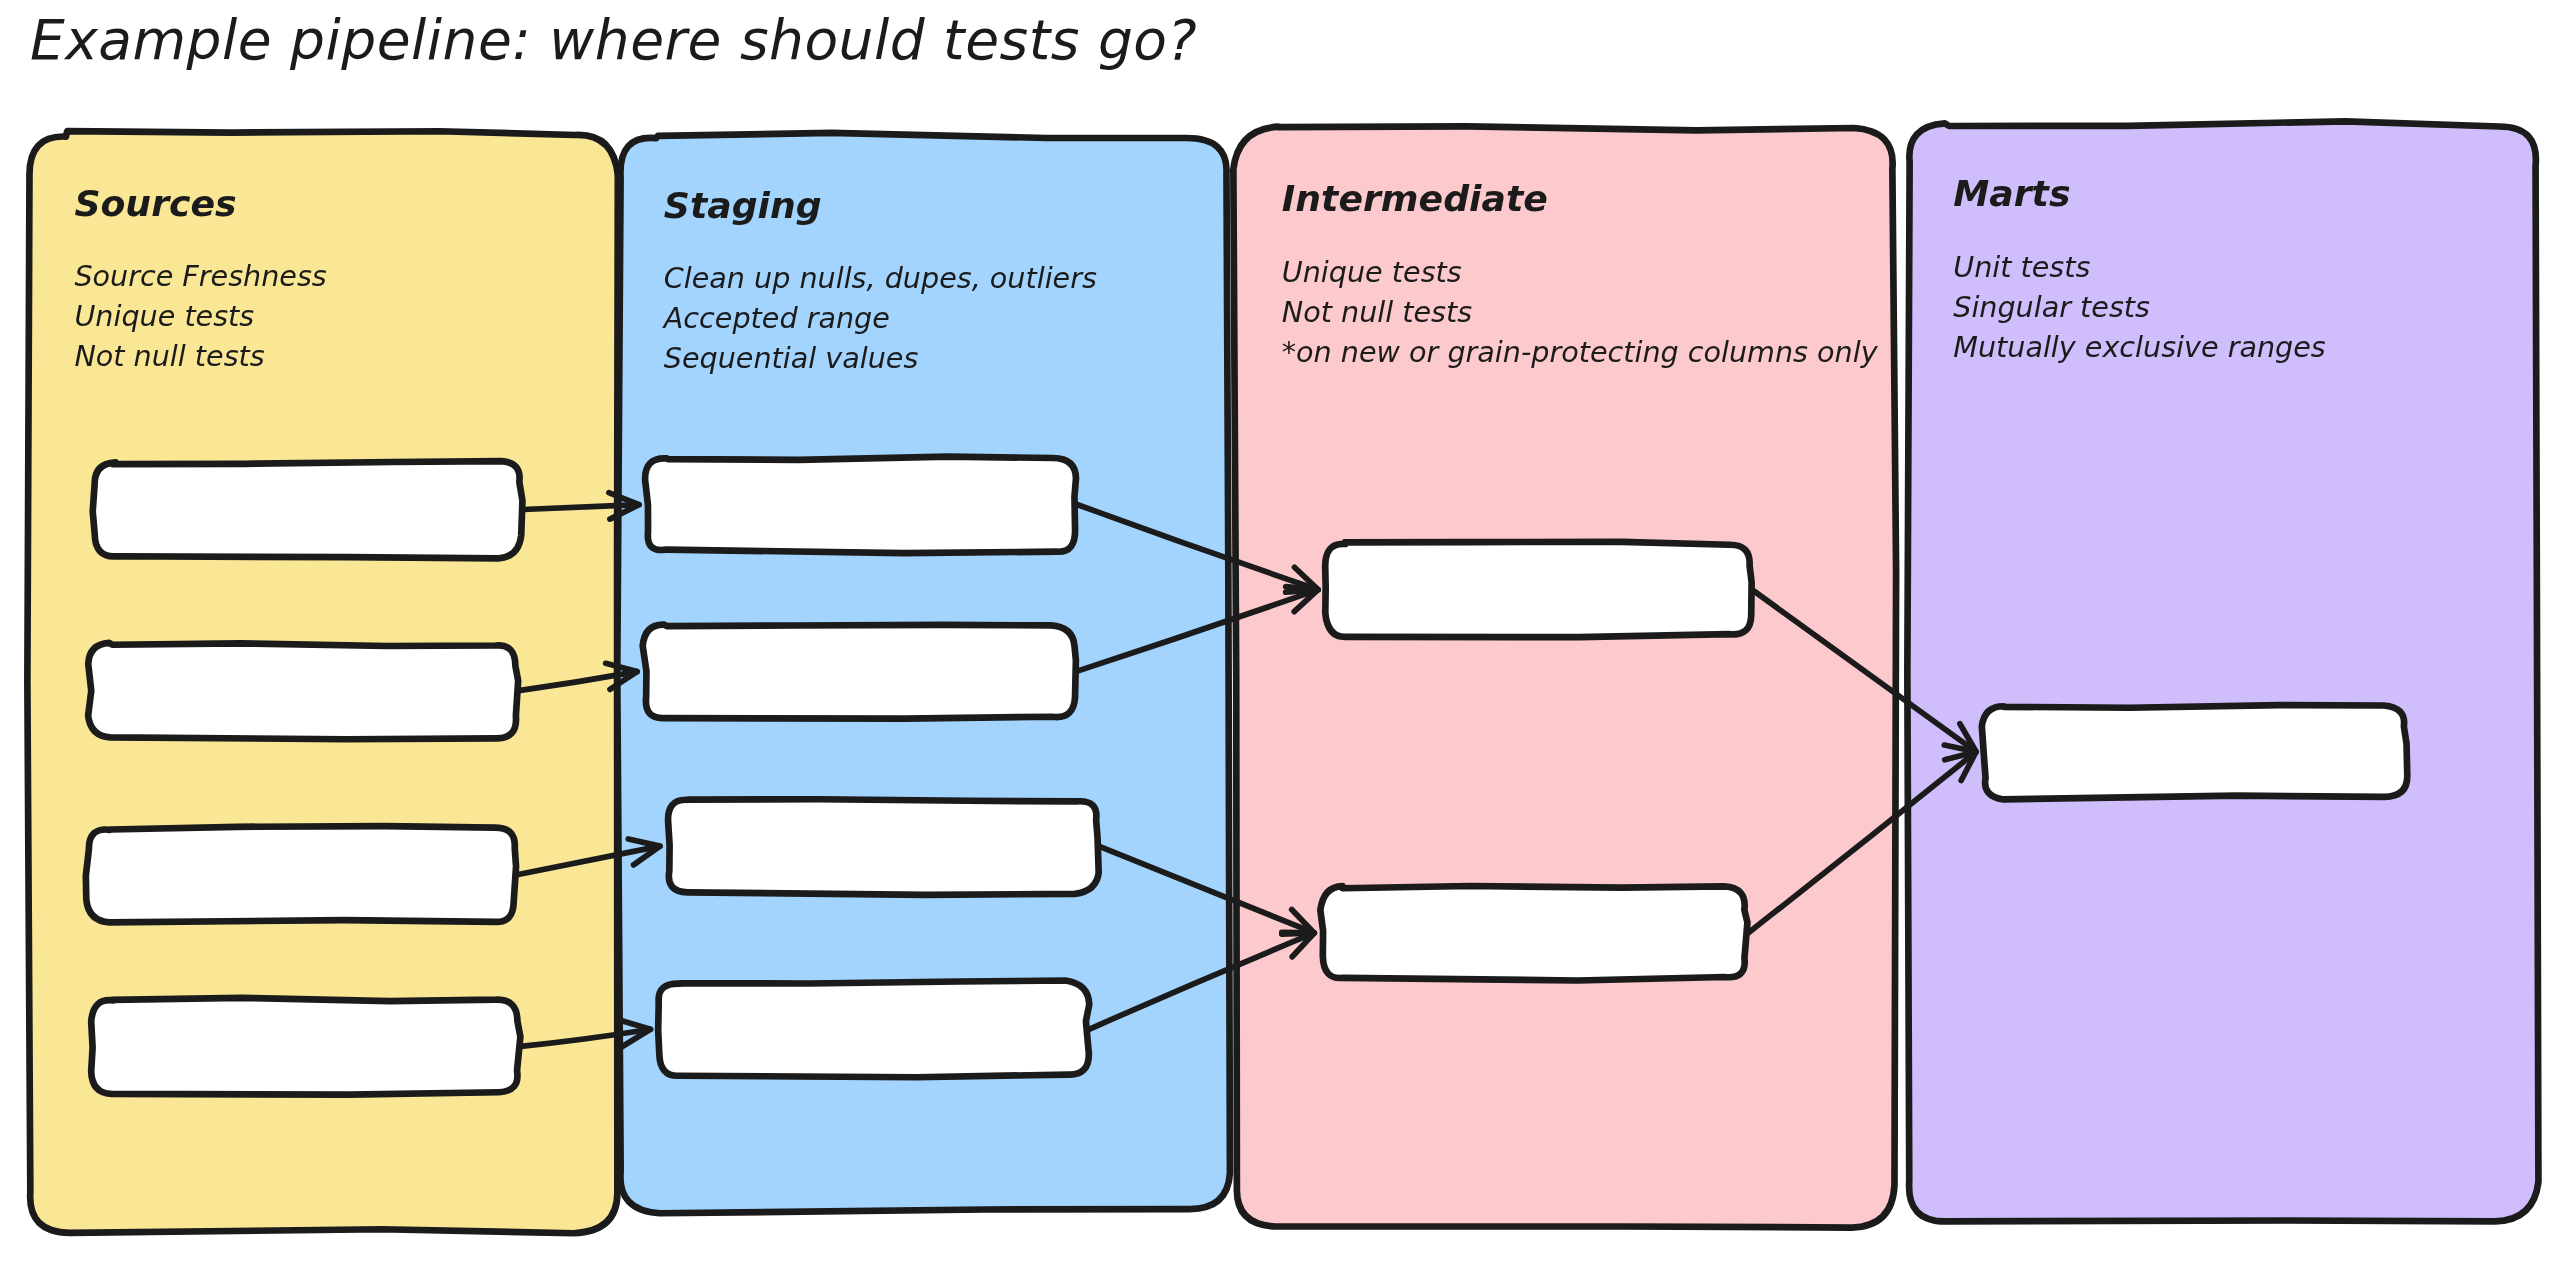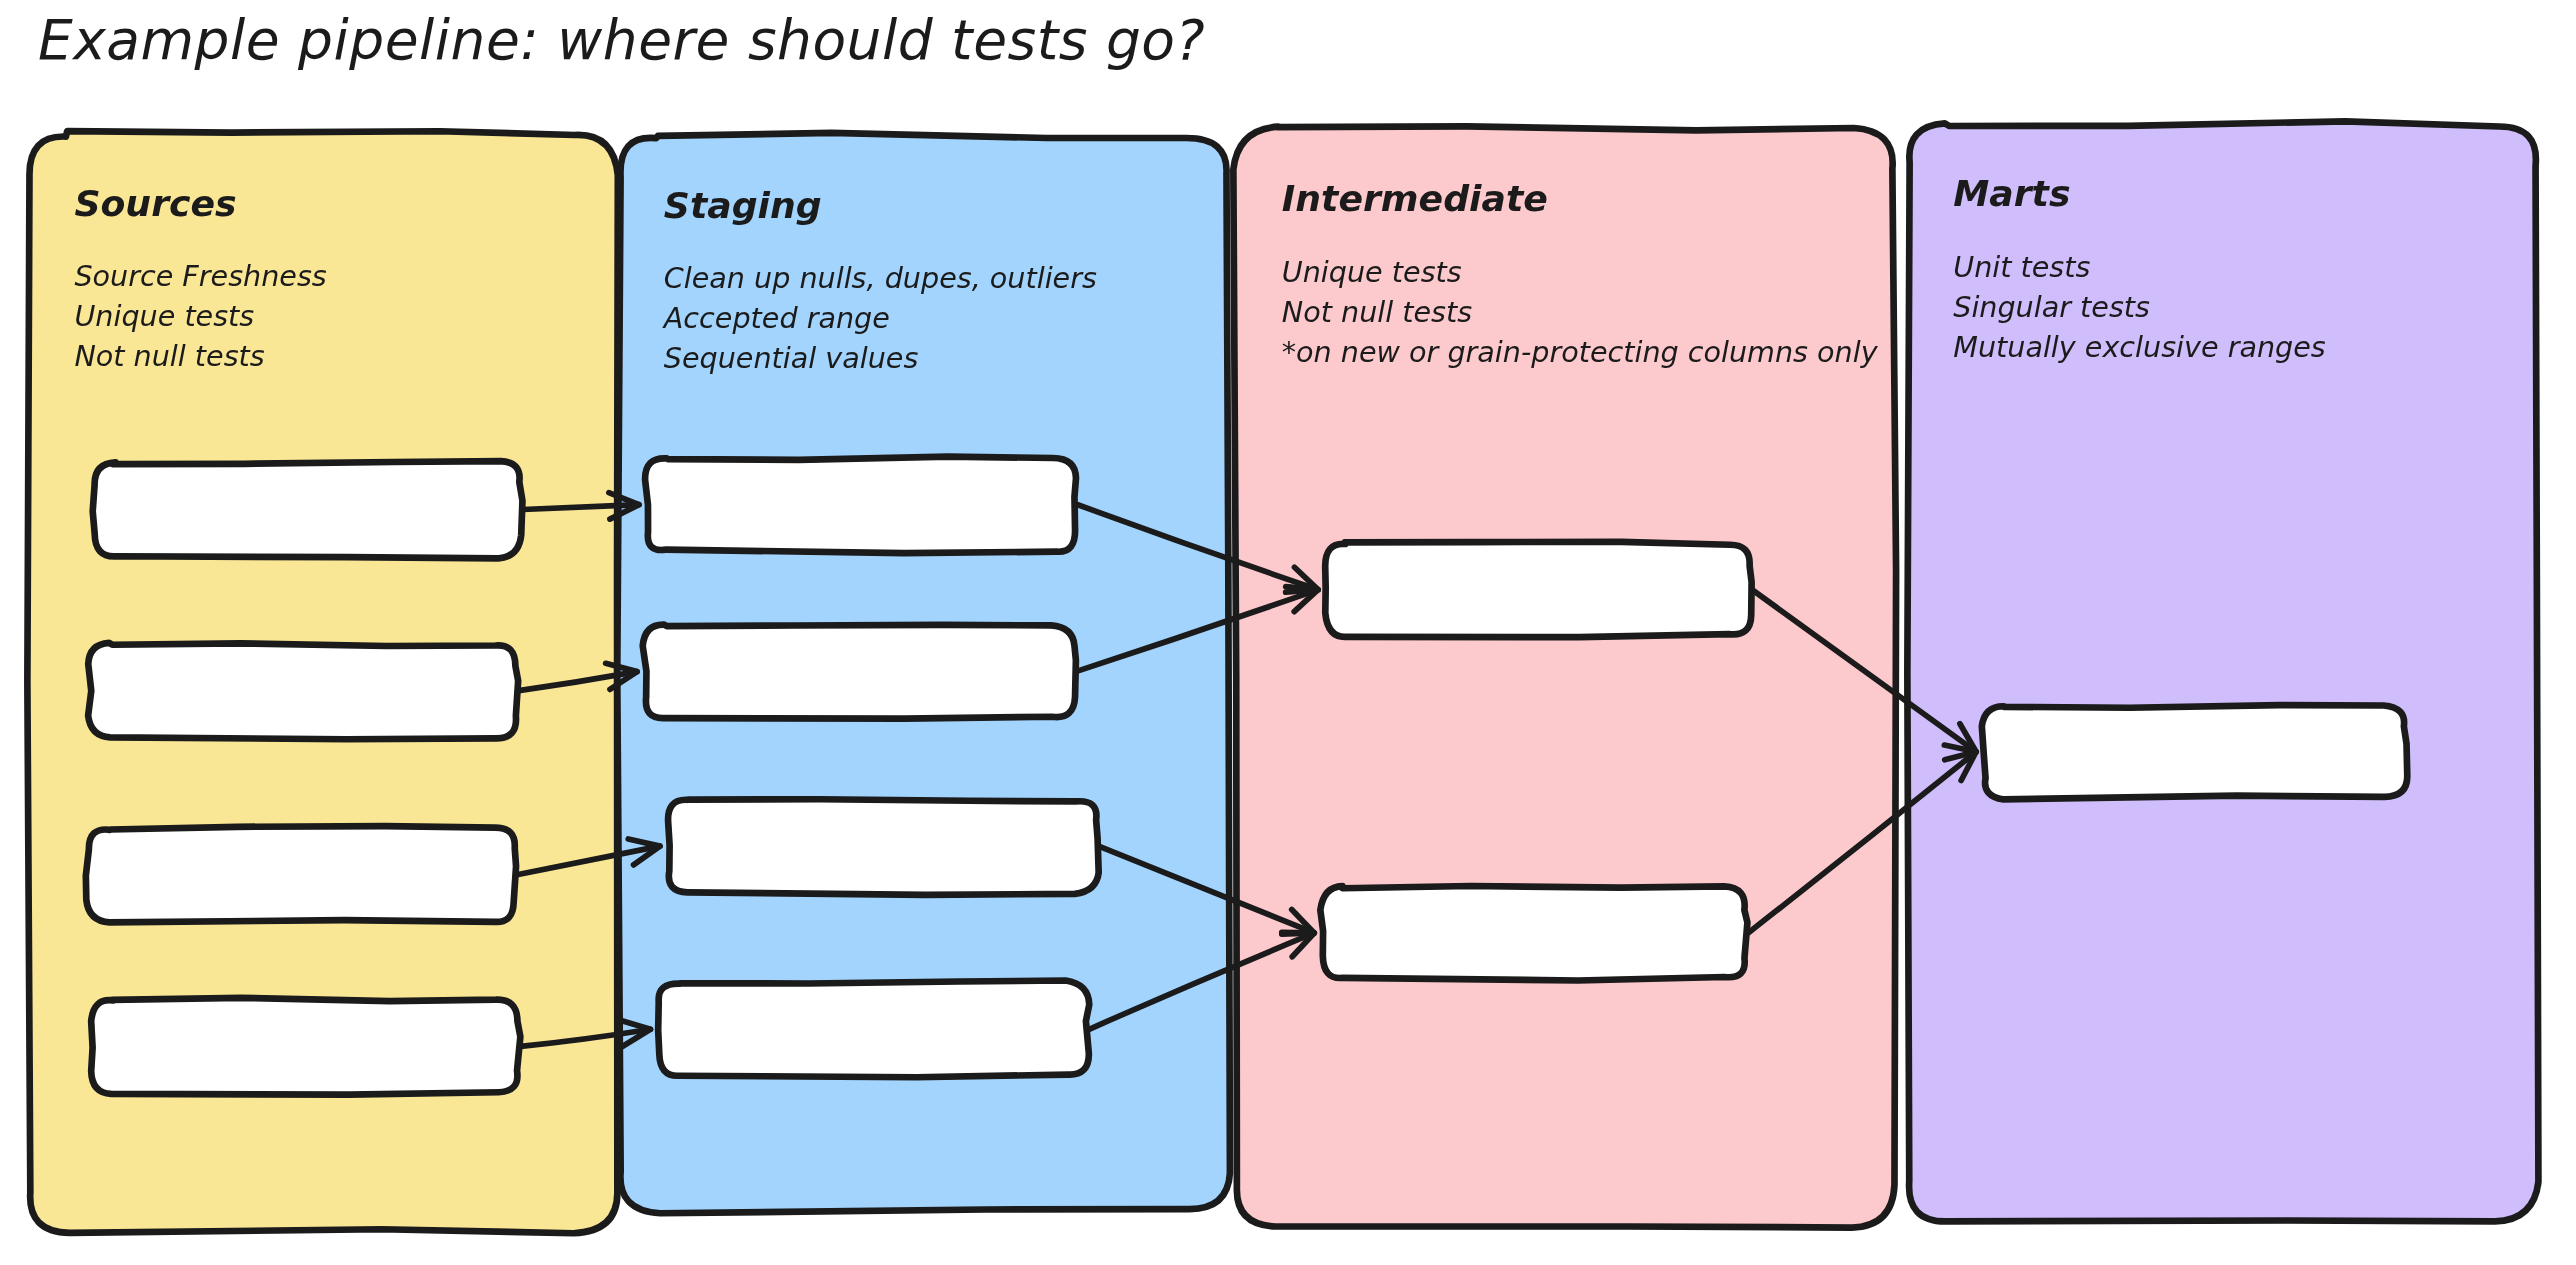--- a/index.html
+++ b/index.html
@@ -14,21 +14,21 @@
     overflow: hidden;
   }
   #stage {
     position: relative;
     width: 2576px;
     height: 1266px;
     background: #ffffff;
   }
   .page-title {
     position: absolute;
-    left: 38px;
+    left: 30px;
     top: 7.6px;
     font-family: "DejaVu Sans", sans-serif;
     font-size: 55px;
     font-weight: 400;
     color: #1b1b1b;
     letter-spacing: 0.5px;
     white-space: nowrap;
     font-style: italic;
     text-align: right;
   }

